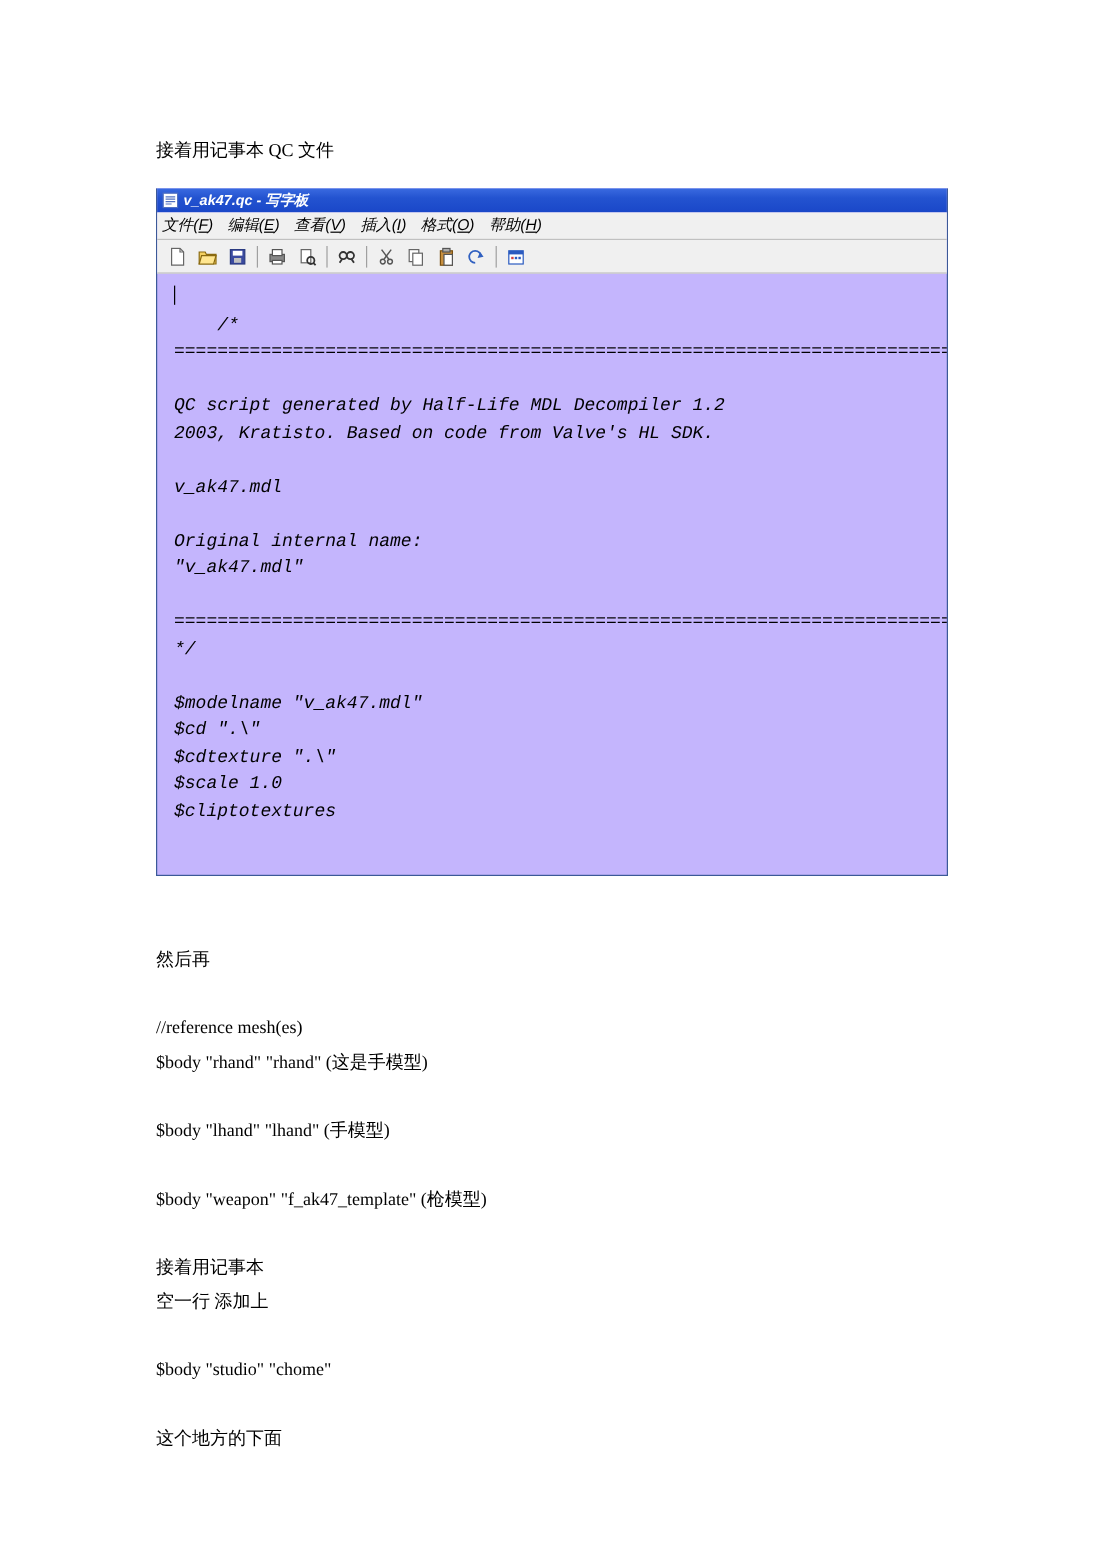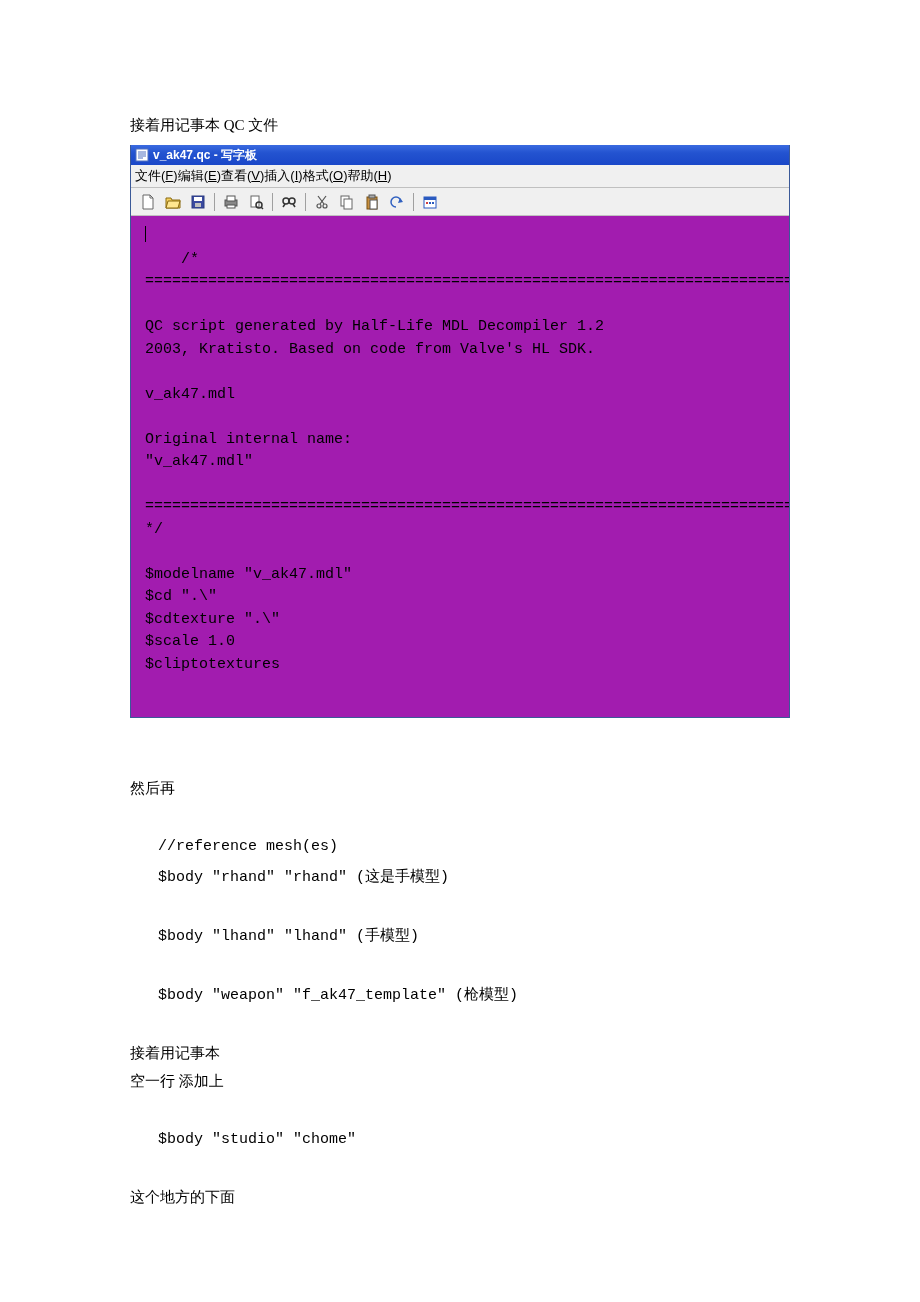--- a/index.html
+++ b/index.html
@@ -6,27 +6,28 @@
   body {
     background: #fff;
     font-family: "SimSun", "宋体", serif;
     font-size: 15px;
     padding: 116px 130px 60px 130px;
     width: 920px;
   }
   .heading {
     font-size: 15px;
     color: #000;
-    margin-bottom: 10px;
+    margin-bottom: 22px;
   }
   .wordpad-window {
     border: 1px solid #3b5998;
     border-top: none;
-    background: #a21caf;
+    background: #c4b5fd;
     margin-bottom: 28px;
+    font-style: italic;
   }
   .titlebar {
     background: linear-gradient(to bottom, #3a6ae0 0%, #2353d0 40%, #1a47c8 100%);
     color: #fff;
     font-family: "Microsoft YaHei", "SimSun", sans-serif;
     font-size: 12px;
     font-weight: bold;
     padding: 2px 4px;
     height: 20px;
     display: flex;
@@ -41,20 +42,21 @@
     justify-content: center;
   }
   .titlebar-icon svg { display: block; }
   .menubar {
     background: #f0f0f0;
     border-bottom: 1px solid #c0c0c0;
     padding: 2px 4px;
     font-family: "SimSun", "宋体", sans-serif;
     font-size: 13px;
     display: flex;
+    gap: 12px;
   }
   .menubar span u { text-decoration: underline; }
   .toolbar {
     background: #f0f0f0;
     border-bottom: 1px solid #c0c0c0;
     padding: 3px 6px;
     display: flex;
     align-items: center;
     gap: 3px;
     height: 28px;
@@ -95,23 +97,22 @@
     background: #000;
   }
   .doc-text {
     font-family: "SimSun", "宋体", serif;
     font-size: 15px;
     color: #000;
     line-height: 1.9;
     white-space: pre-wrap;
   }
   .code-inline {
-    font-family: Liberation Mono, monospace;
-    font-size: 15px;
-    margin-left: 28px;
+    font-family: Liberation Serif, serif;
+    font-size: 15px;
   }
 </style>
 </head>
 <body>
 
 <div class="heading">接着用记事本 QC 文件</div>
 
 <div class="wordpad-window">
 
   <div class="titlebar">

